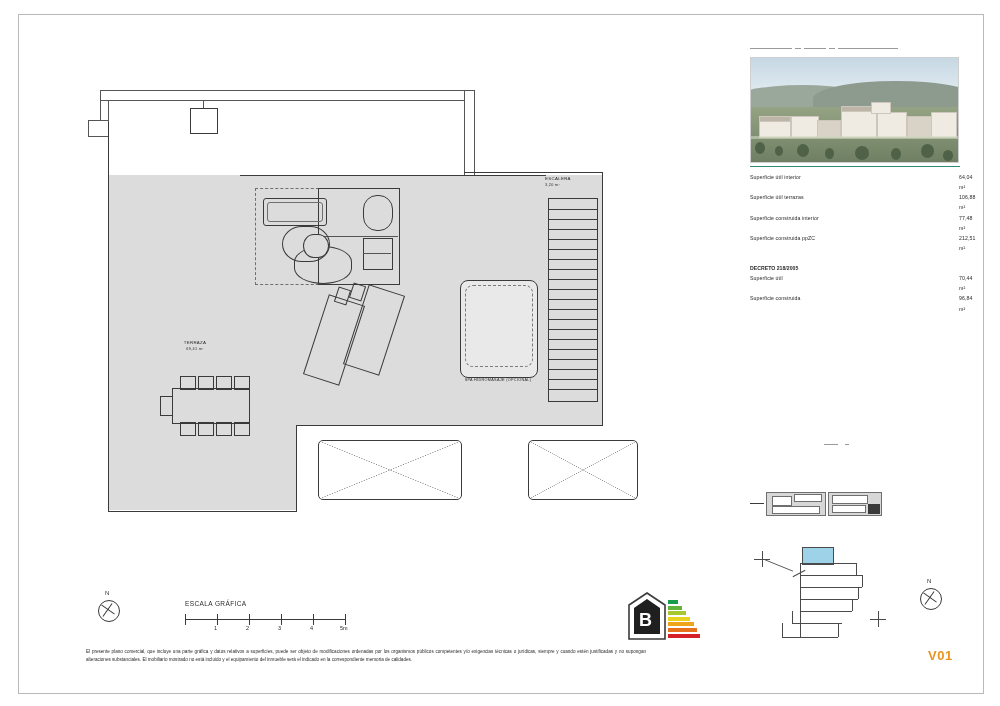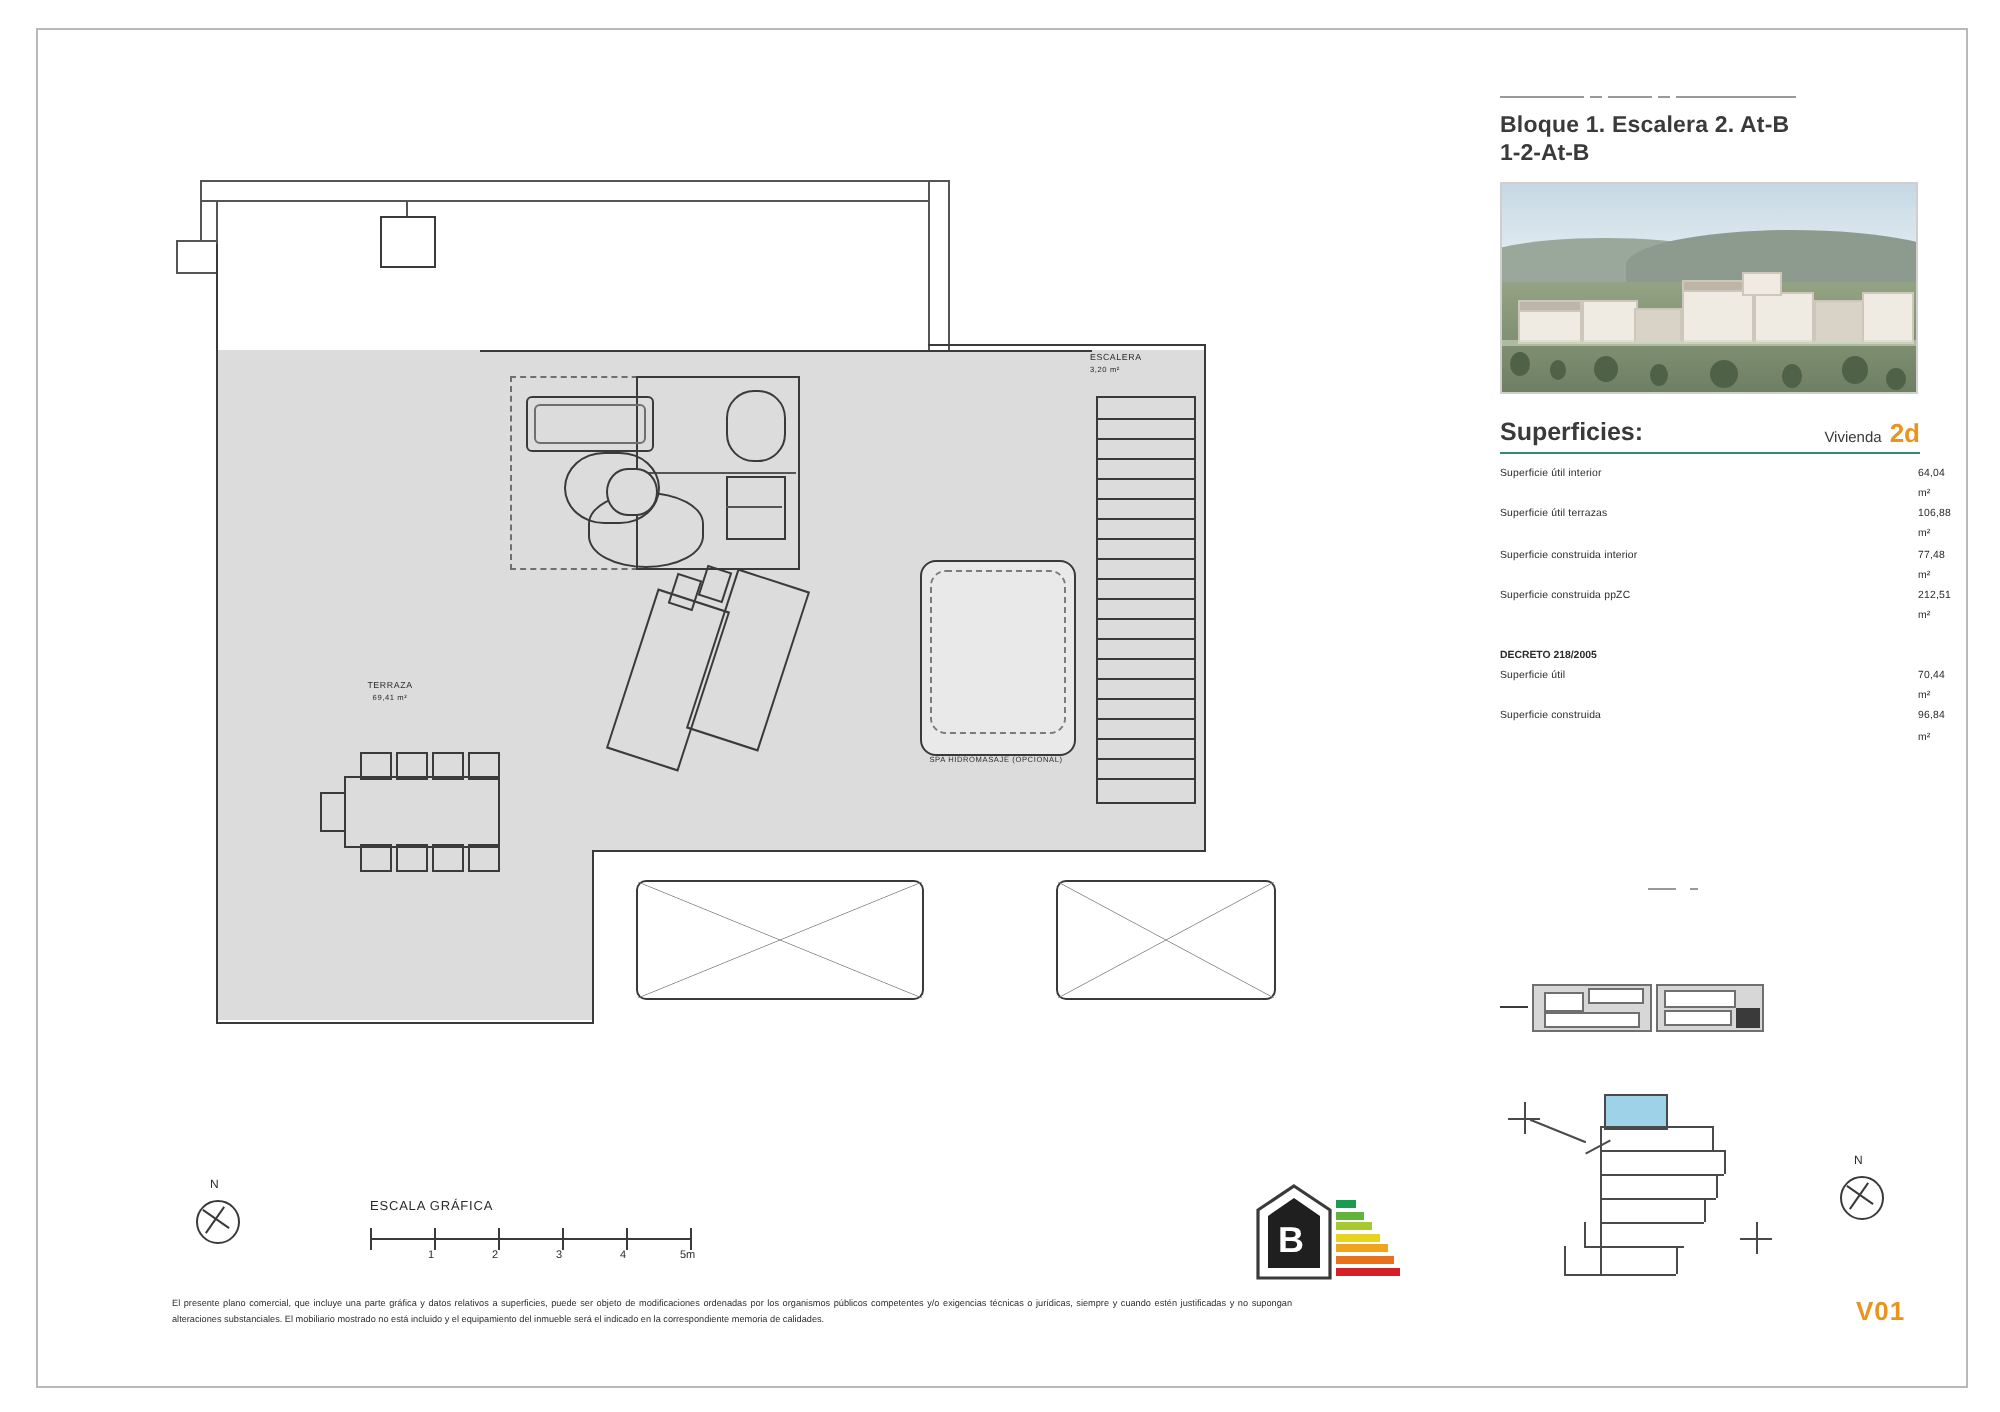--- a/index.html
+++ b/index.html
@@ -327,24 +327,20 @@
   <div class="rpanel">
 
     <div style="display:flex; gap:3px; align-items:center;">
       <div style="width:42px;height:1px;background:#9a9a9a;"></div>
       <div style="width:6px;height:1px;background:#9a9a9a;"></div>
       <div style="width:22px;height:1px;background:#9a9a9a;"></div>
       <div style="width:6px;height:1px;background:#9a9a9a;"></div>
       <div style="width:60px;height:1px;background:#9a9a9a;"></div>
     </div>
 
-    <div class="title-block">
-      <div class="title-1">Bloque 1. Escalera 2. At-B</div>
-      <div class="title-2">1-2-At-B</div>
-    </div>
 
     <div class="photo">
       <div class="sky"></div>
       <div class="hill-far"></div>
       <div class="hill-far2"></div>
       <div class="ground"></div>
 
       <div class="bldg" style="left:8px; top:62px; width:30px; height:16px;"></div>
       <div class="bldg roof" style="left:8px; top:58px; width:30px; height:4px;"></div>
       <div class="bldg" style="left:40px; top:58px; width:26px; height:20px;"></div>
@@ -360,27 +356,20 @@
       <div class="tree" style="left:24px; top:88px; width:8px; height:10px;"></div>
       <div class="tree" style="left:46px; top:86px; width:12px; height:13px;"></div>
       <div class="tree" style="left:74px; top:90px; width:9px; height:11px;"></div>
       <div class="tree" style="left:104px; top:88px; width:14px; height:14px;"></div>
       <div class="tree" style="left:140px; top:90px; width:10px; height:12px;"></div>
       <div class="tree" style="left:170px; top:86px; width:13px; height:14px;"></div>
       <div class="tree" style="left:192px; top:92px; width:10px; height:11px;"></div>
       <div style="position:absolute; left:0; top:78px; width:100%; height:3px; background:#cfd8c0; opacity:.6;"></div>
     </div>
 
-    <div class="sup-head">
-      <div class="sup-title">Superficies:</div>
-      <div class="viv-wrap">
-        <div class="viv-label">Vivienda</div>
-        <div class="viv-val">2d</div>
-      </div>
-    </div>
     <div class="sup-rule"></div>
 
     <div class="sup-table">
       <div class="sup-row">
         <span class="k">Superficie útil interior</span>
         <span class="v">64,04 m²</span>
       </div>
       <div class="sup-row">
         <span class="k">Superficie útil terrazas</span>
         <span class="v">106,88 m²</span>

